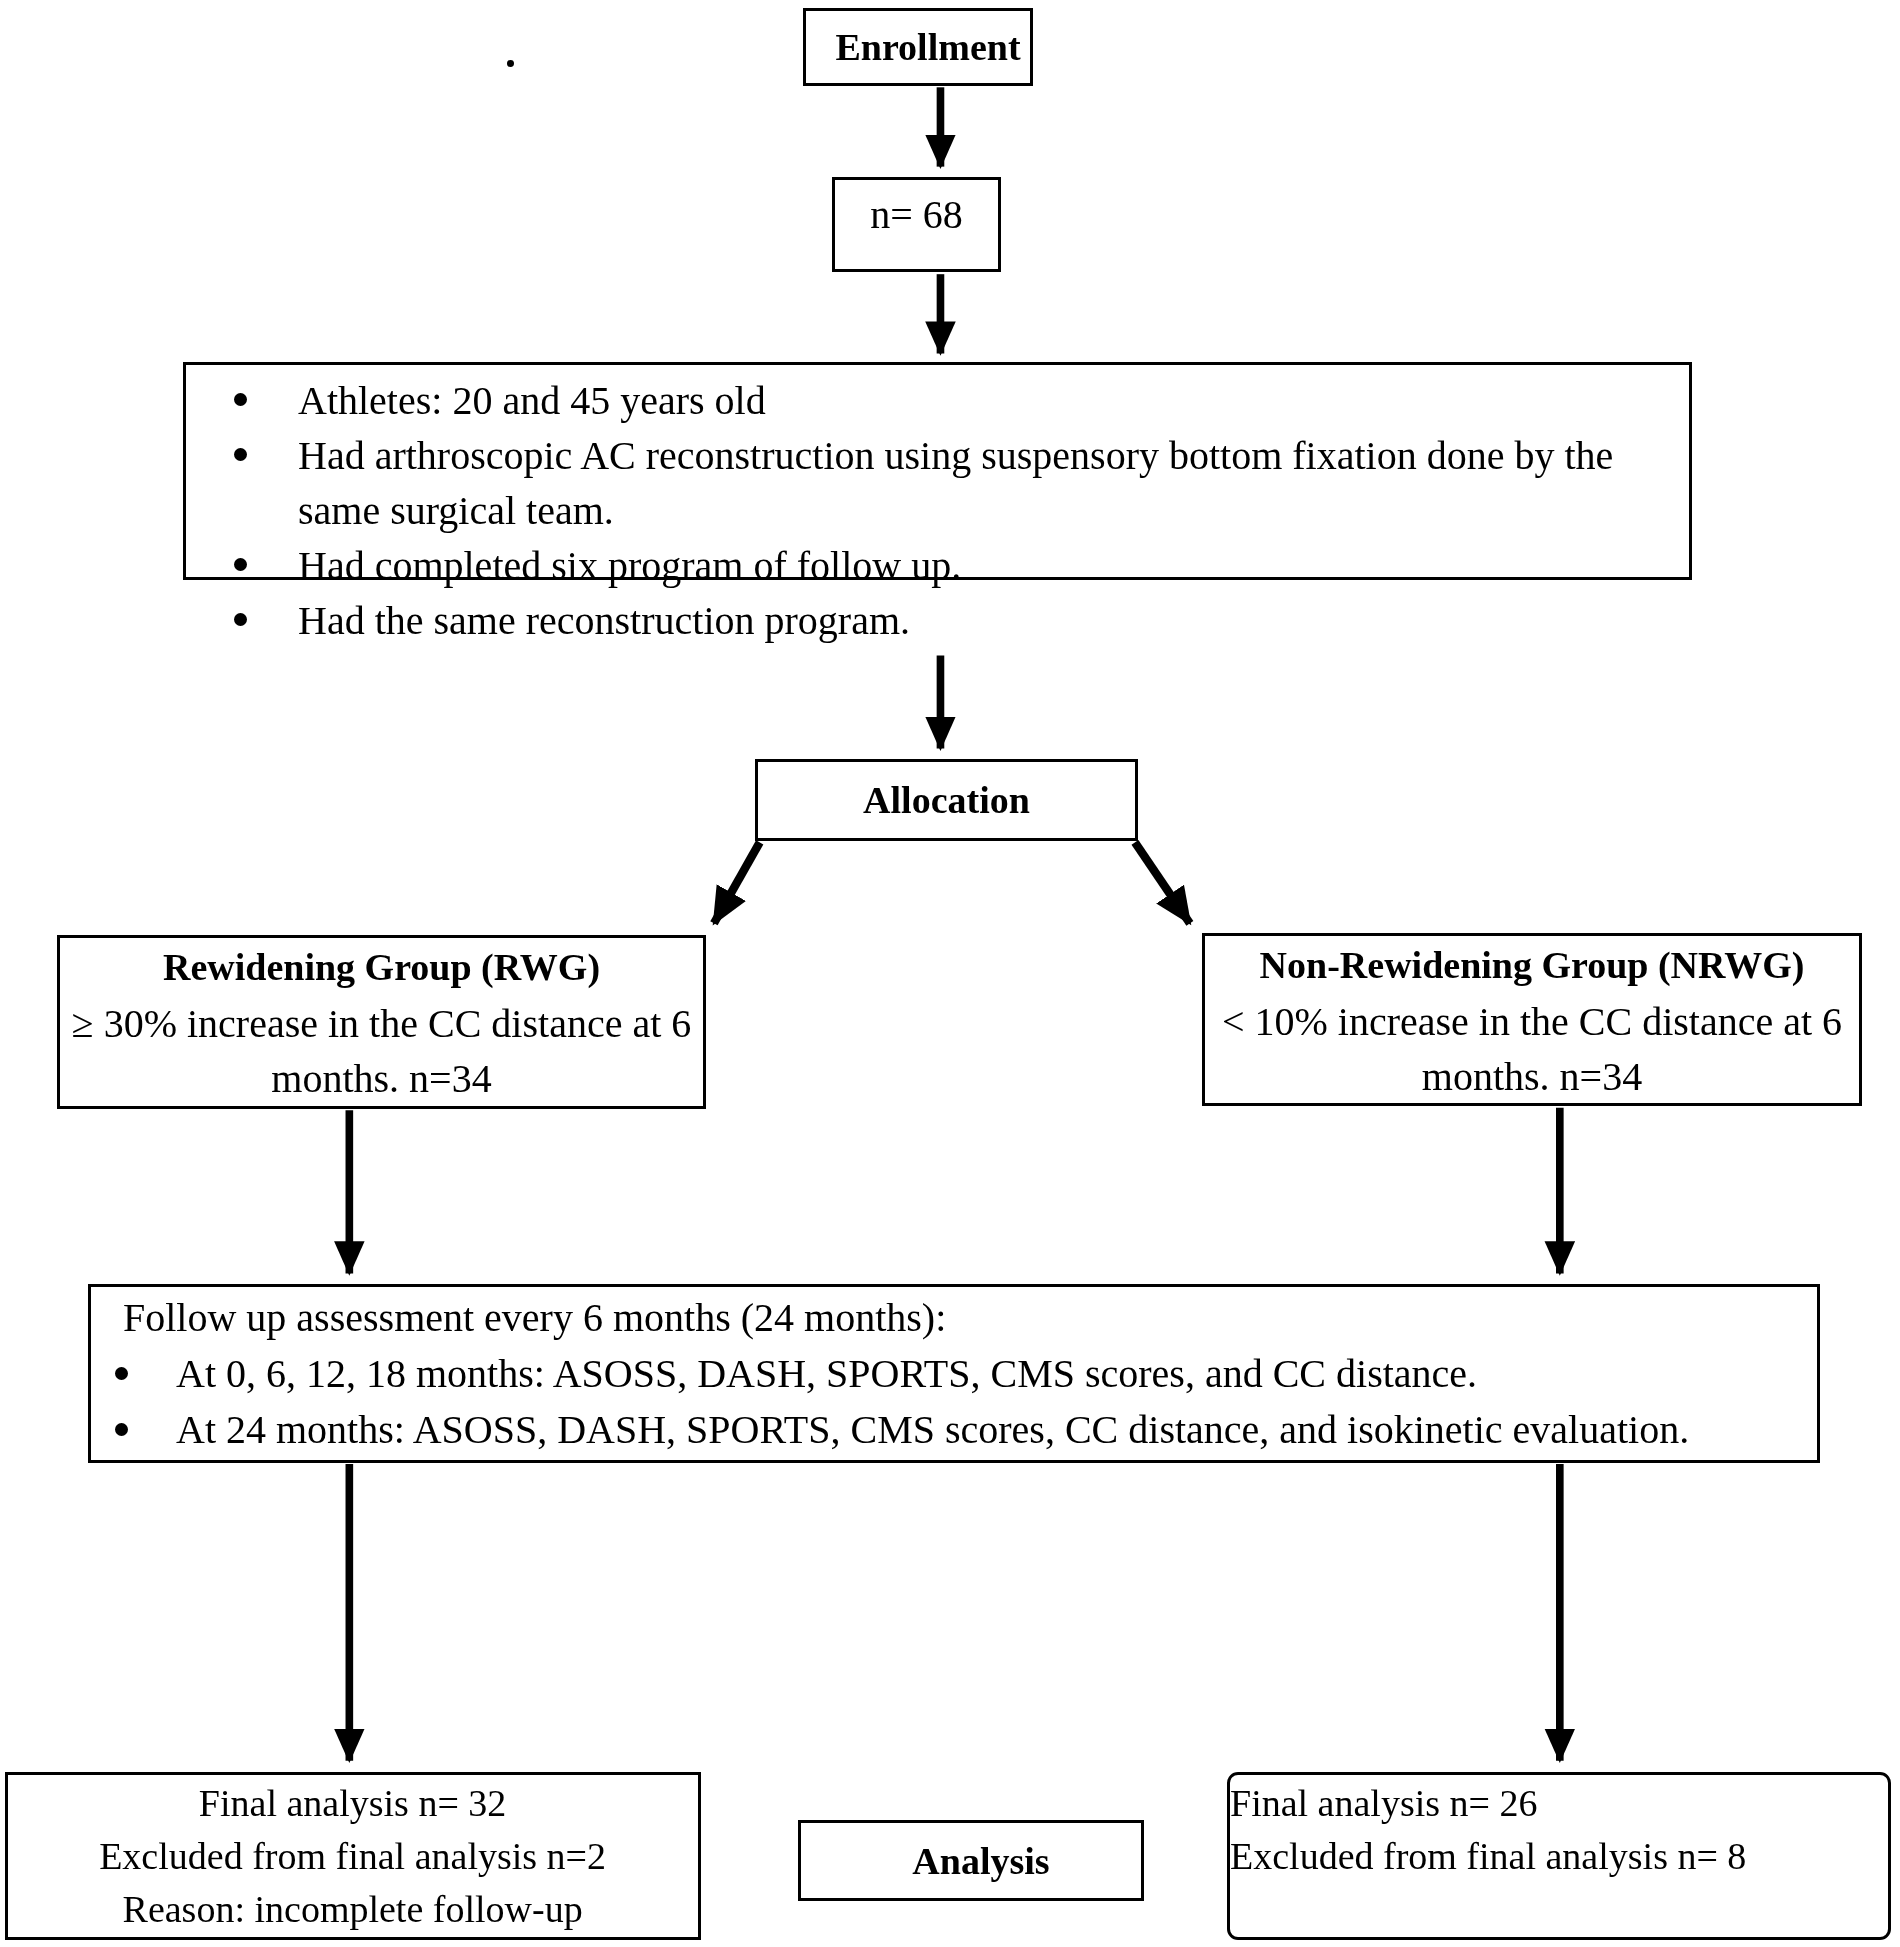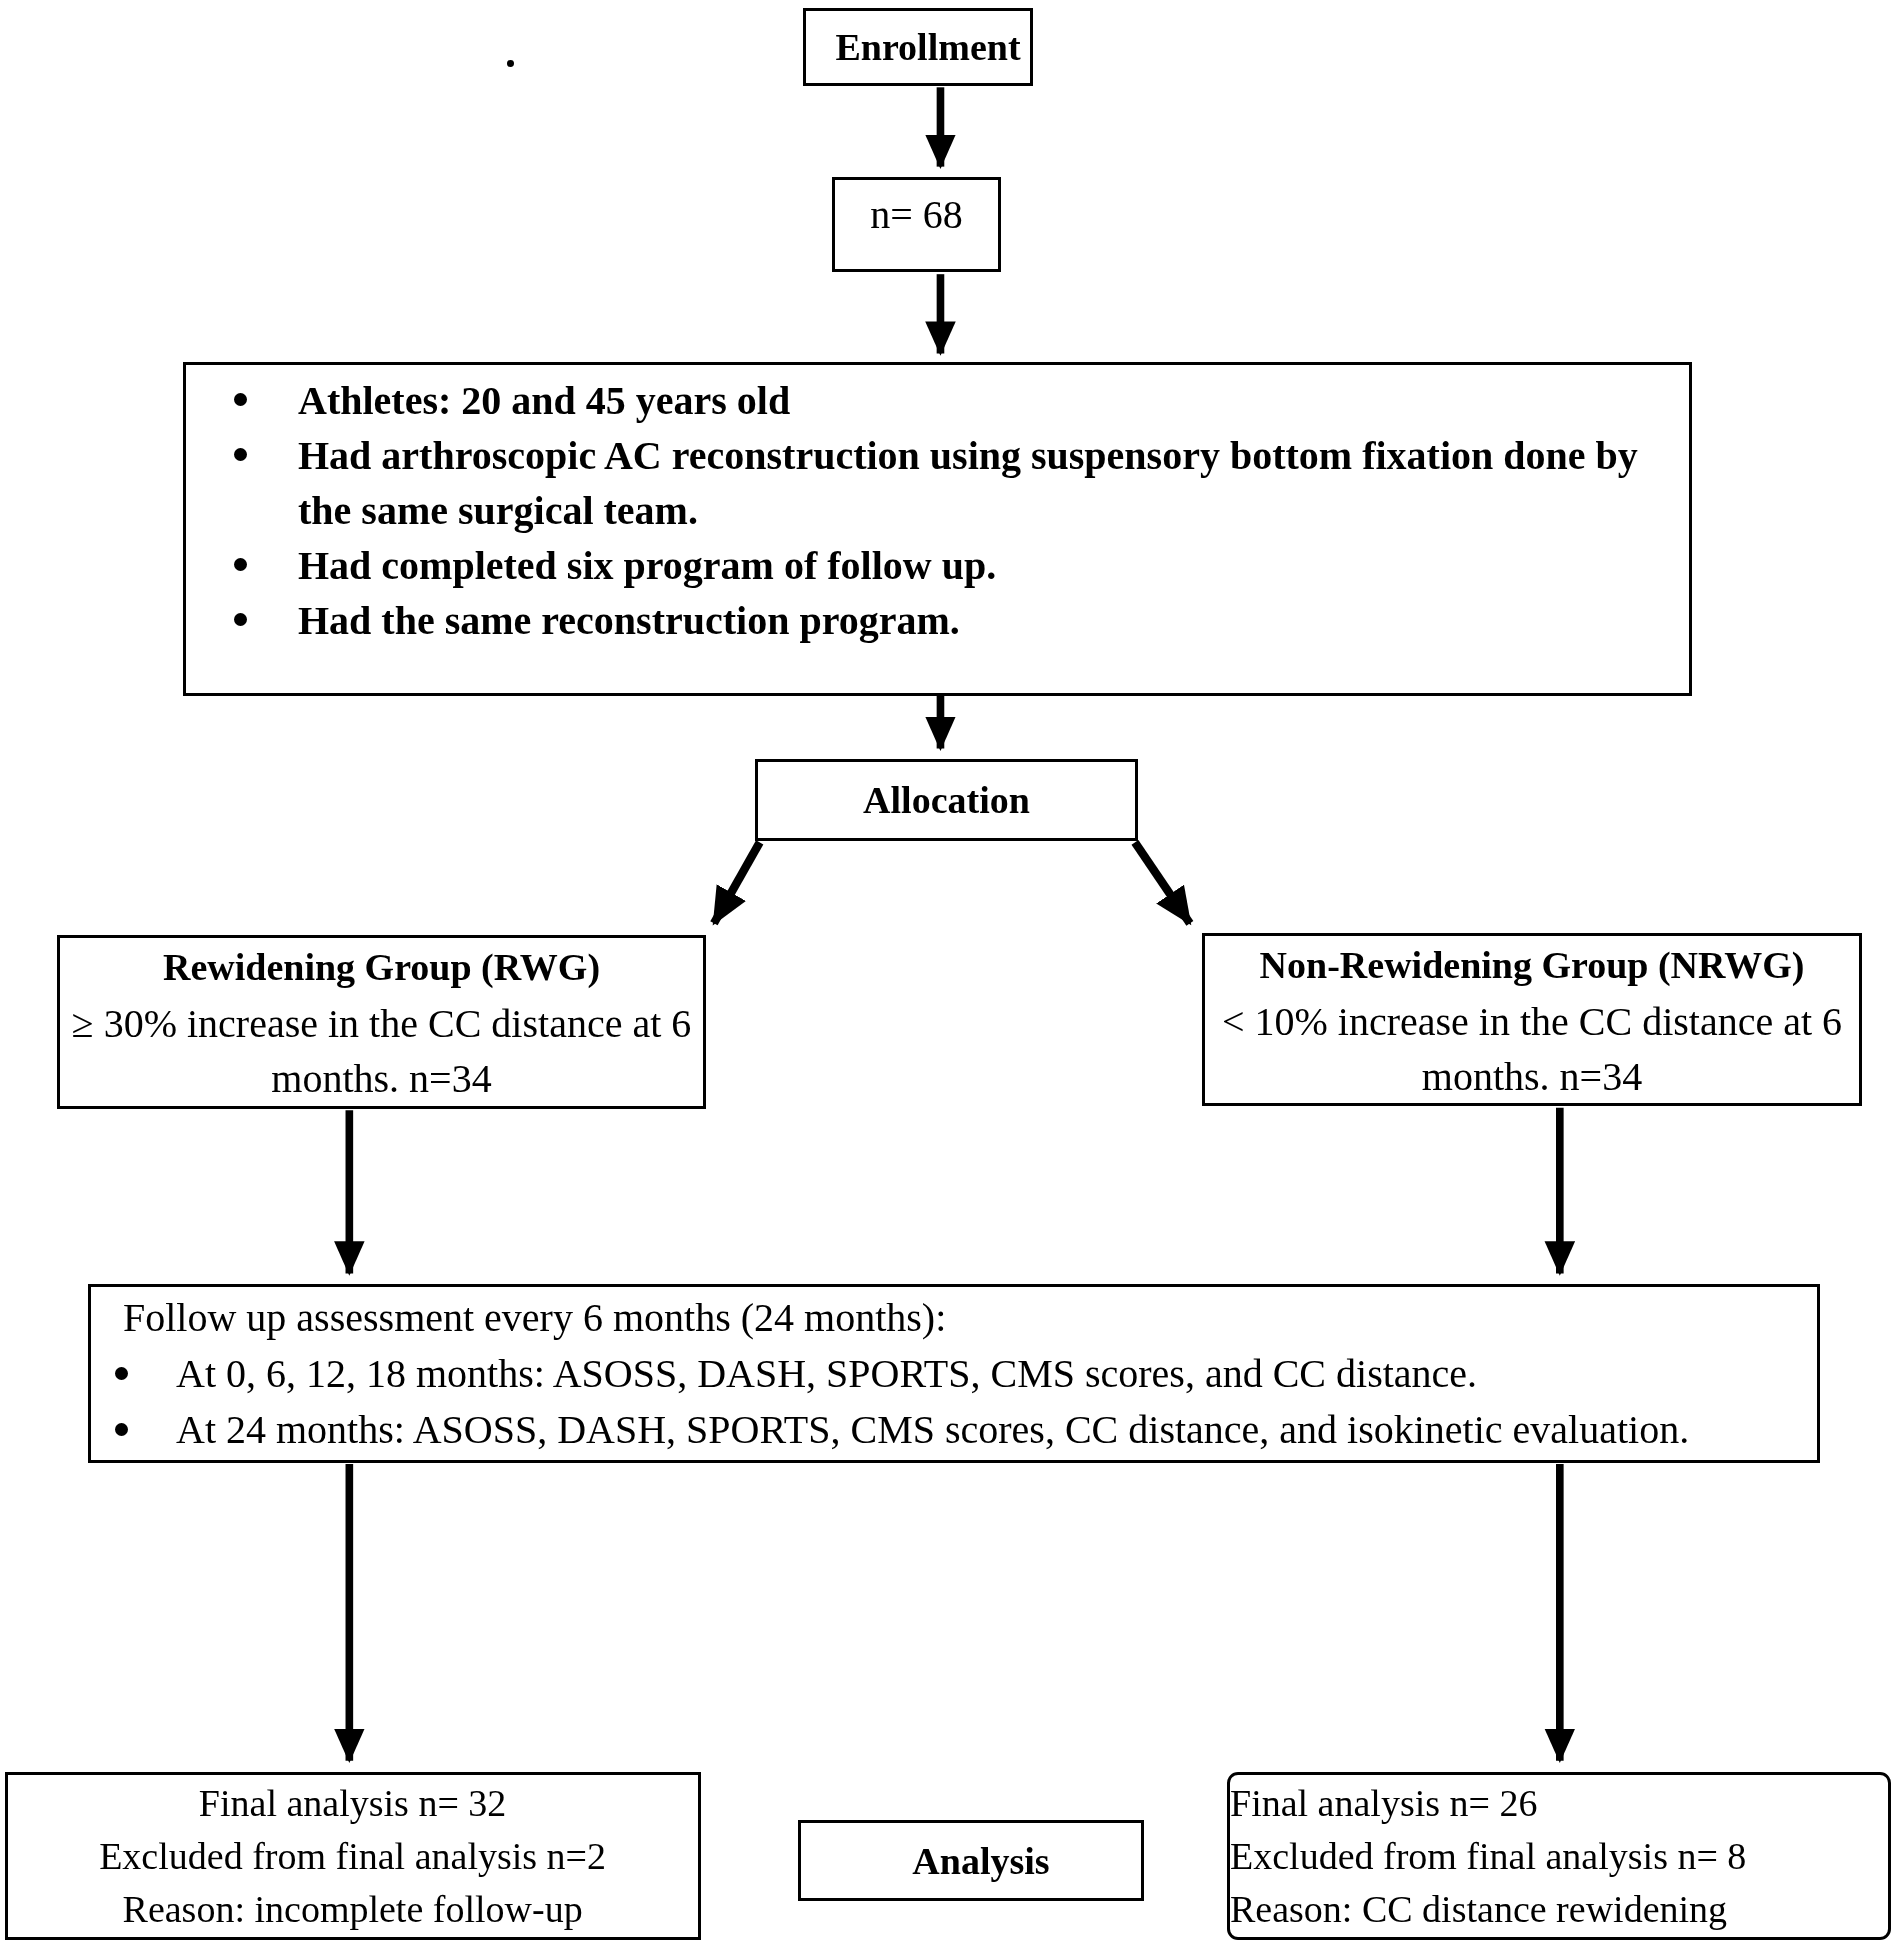--- a/index.html
+++ b/index.html
@@ -55,21 +55,21 @@
   </svg>
 
   <div class="box thick flexc" style="left:803px;top:7.6px;width:230px;height:78px;">
     <span class="stage-label">Enrollment</span>
   </div>
 
   <div class="box flexc" style="left:832px;top:177px;width:169px;height:95px;padding-bottom:20px;">
     <span class="n-label">n= 68</span>
   </div>
 
-  <div class="box" style="left:183px;top:362px;width:1509px;height:334px;padding-top:7.6px;font-weight:bold;">
+  <div class="box" style="left:183px;top:362px;width:1509px;height:218px;padding-top:7.6px;">
     <div class="crit-row">
       <span class="crit-dot"></span>
       <span class="crit-text">Athletes: 20 and 45 years old</span>
     </div>
     <div class="crit-row">
       <span class="crit-dot"></span>
       <span class="crit-text">Had arthroscopic AC reconstruction using suspensory bottom fixation done by the same surgical team.</span>
     </div>
     <div class="crit-row">
       <span class="crit-dot"></span>
@@ -115,17 +115,16 @@
     <span class="fin-line">Reason: incomplete follow-up</span>
   </div>
 
   <div class="box thick flexc" style="left:798px;top:1820px;width:346px;height:81px;">
     <span class="stage-label">Analysis</span>
   </div>
 
   <div class="box" style="left:1227px;top:1772px;width:664px;height:168px;text-align:left;padding-top:1.5px;border-radius:11px;">
     <span class="fin-line">Final analysis n= 26</span>
     <span class="fin-line">Excluded from final analysis n= 8</span>
-    <span class="fin-line">Reason: CC distance rewidening</span>
   </div>
 
 </div>
 
 
 </body></html>

